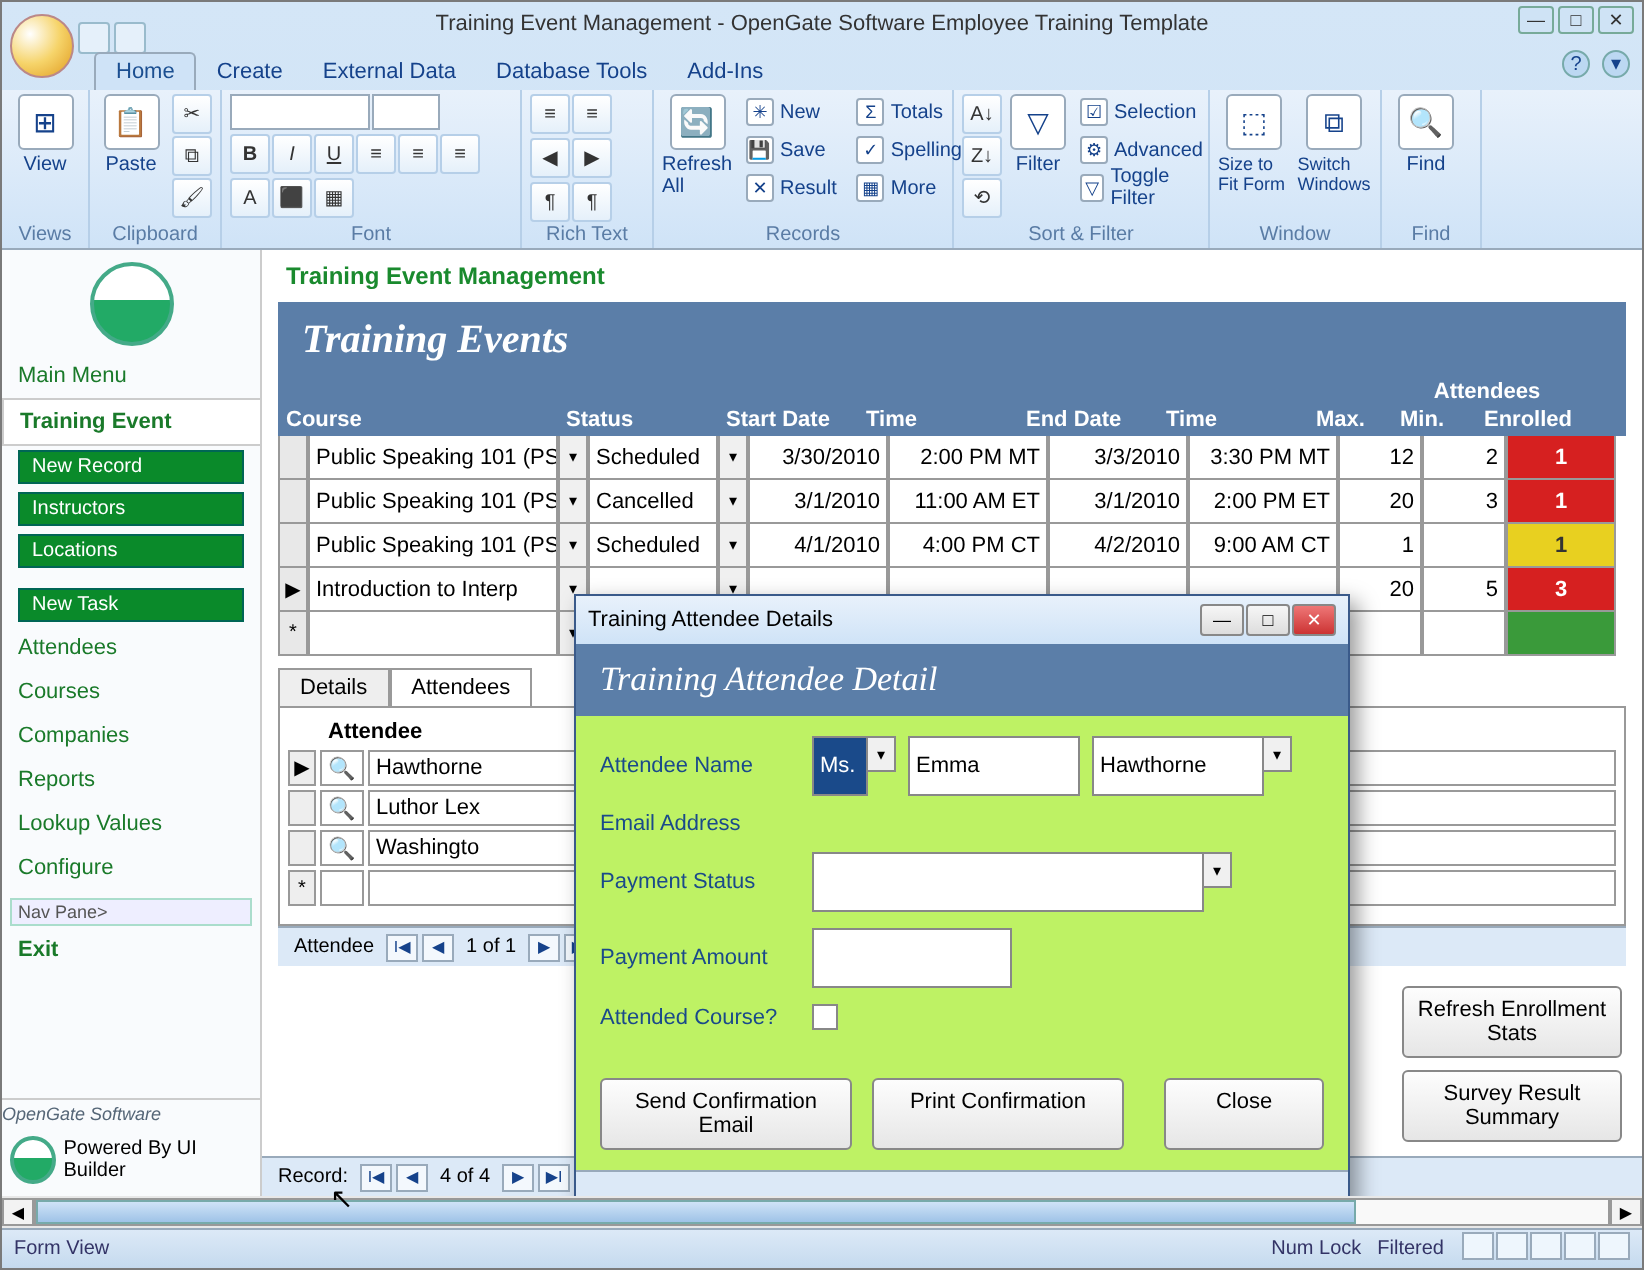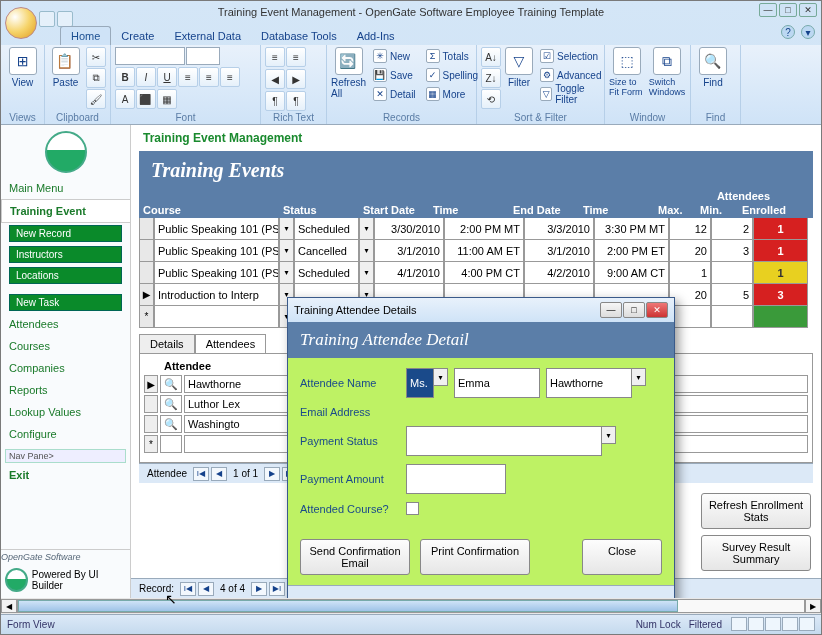--- a/index.html
+++ b/index.html
@@ -9,21 +9,21 @@
 .window { width: 822px; height: 635px; border: 1px solid #7a7a7a; background: linear-gradient(#d4e6f7, #bfd9f0); display: flex; flex-direction: column; }
 .titlebar { height: 22px; display: flex; align-items: center; justify-content: center; position: relative; font-size: 11px; color: #333; }
 .titlebar .title { }
 .titlebar .winbtns { position: absolute; right: 4px; top: 2px; display: flex; gap: 2px; }
 .titlebar .winbtns span { width: 18px; height: 14px; border: 1px solid #7a9; background: #cfe3f5; border-radius: 2px; display: inline-flex; align-items: center; justify-content: center; font-size: 9px; }
 .qat { position: absolute; left: 4px; top: 2px; display: flex; gap: 2px; align-items: center; }
 .qat .orb { width: 32px; height: 32px; border-radius: 50%; background: radial-gradient(circle at 30% 30%, #fff, #f6d46a, #e09b1f); border: 1px solid #b88; position: relative; top: 4px; }
 .qat .qatbtn { width: 16px; height: 16px; background: #e5f0fa; border: 1px solid #9bc; border-radius: 2px; }
 
 
-.ribbon-tabs { display: flex; align-items: flex-end; height: 22px; padding-left: 46px; gap: 0; background: transparent; position: relative; margin-left: 13px; }
+.ribbon-tabs { display: flex; align-items: flex-end; height: 22px; padding-left: 46px; gap: 0; background: transparent; position: relative; }
 .ribbon-tabs .tab { font-size: 11px; padding: 3px 10px; color: #15428b; cursor: pointer; }
 .ribbon-tabs .tab.active { background: #cfe3f7; border: 1px solid #9ab; border-bottom: none; border-radius: 3px 3px 0 0; color: #1b4f91; }
 .ribbon-tabs .help { position: absolute; right: 6px; top: 2px; display: flex; gap: 6px; }
 .ribbon-tabs .help span { width: 14px; height: 14px; border-radius: 50%; background: #bcd8f2; border: 1px solid #7aa; font-size: 10px; display:flex; align-items:center; justify-content:center; color:#15428b; }
 
 
 .ribbon { height: 80px; background: linear-gradient(#e8f1fb,#cfe3f7); border-bottom: 1px solid #9ab; display: flex; }
 .group { border-right: 1px solid #b6cfe8; padding: 2px 4px 0 4px; display: flex; flex-direction: column; justify-content: space-between; }
 .group-body { display: flex; align-items: flex-start; gap: 4px; flex: 1; }
 .group-label { font-size: 10px; color: #5a7ca5; text-align: center; padding: 1px 0; }
@@ -110,21 +110,21 @@
 .dlg-head { background: #5b7ea8; color: #fff; font-family: Georgia, serif; font-style: italic; font-size: 17px; padding: 8px 12px; }
 .dlg-body { padding: 10px 12px; font-size: 11px; }
 .frow { display: flex; align-items: center; margin-bottom: 8px; gap: 6px; }
 .frow .lbl { width: 100px; color: #1a4a8a; }
 .frow input[type=text] { border: 1px solid #888; height: 30px; padding: 0 3px; font-size: 11px; }
 .frow .combo { display:flex; }
 .frow .dd-sep { width: 14px; height: 18px; border: 1px solid #888; border-left:none; background: #f0f0f0; display:flex; align-items:center; justify-content:center; font-size:8px; }
 .frow .chk { width: 13px; height: 13px; border: 1px solid #888; background:#fff; }
 .dlg-btns { display: flex; gap: 10px; padding: 6px 12px 10px 12px; }
 .dlg-btn { border: 1px solid #888; background: linear-gradient(#fdfdfd,#e6e6e6); font-size: 11px; padding: 5px 8px; text-align: center; border-radius: 3px; cursor: pointer; }
-.dlg-btn.wide { width: 110px; }
+.dlg-btn.wide { width: 126px; }
 .dlg-recnav { display:flex; align-items:center; font-size:10px; background: #dce9f7; border-top:1px solid #9ab; height:18px; gap:2px; padding: 0 4px; }
 
 .cursor { position:absolute; left:165px; bottom:28px; font-size:14px; color:#000; pointer-events:none; }
 </style>
 </head>
 <body>
 
 <div class="window">
   <div class="titlebar">
     <div class="qat">
@@ -231,21 +231,21 @@
           <div class="smallbtn">
               <span class="ico">✳</span>
               <span>New</span>
             </div>
           <div class="smallbtn">
               <span class="ico">💾</span>
               <span>Save</span>
             </div>
           <div class="smallbtn">
               <span class="ico">✕</span>
-              <span>Detail</span>
+              <span>Result</span>
             </div>
         </div>
         <div class="stackbtns">
           <div class="smallbtn">
               <span class="ico">Σ</span>
               <span>Totals</span>
             </div>
           <div class="smallbtn">
               <span class="ico">✓</span>
               <span>Spelling</span>

